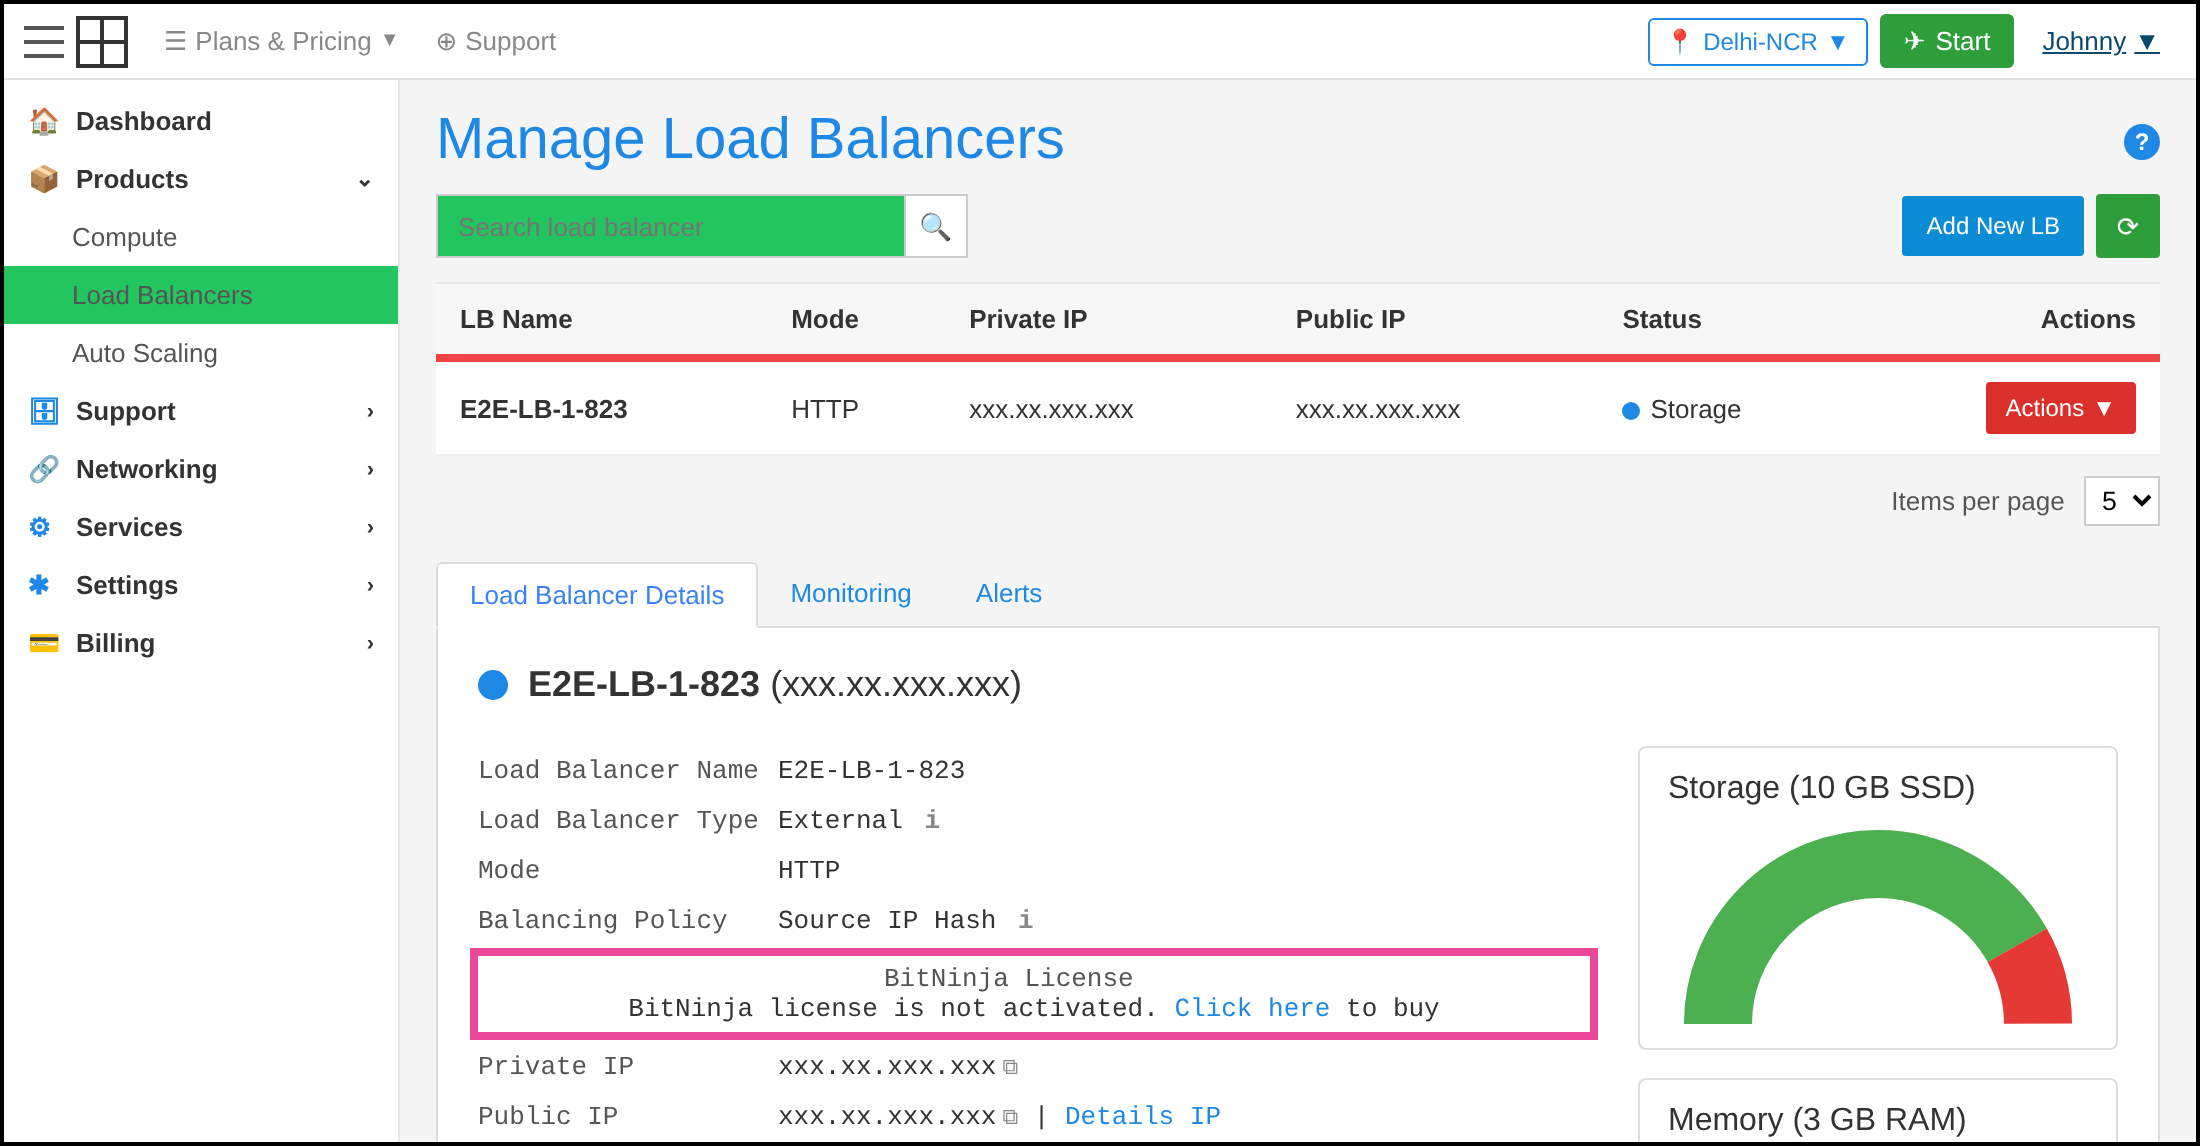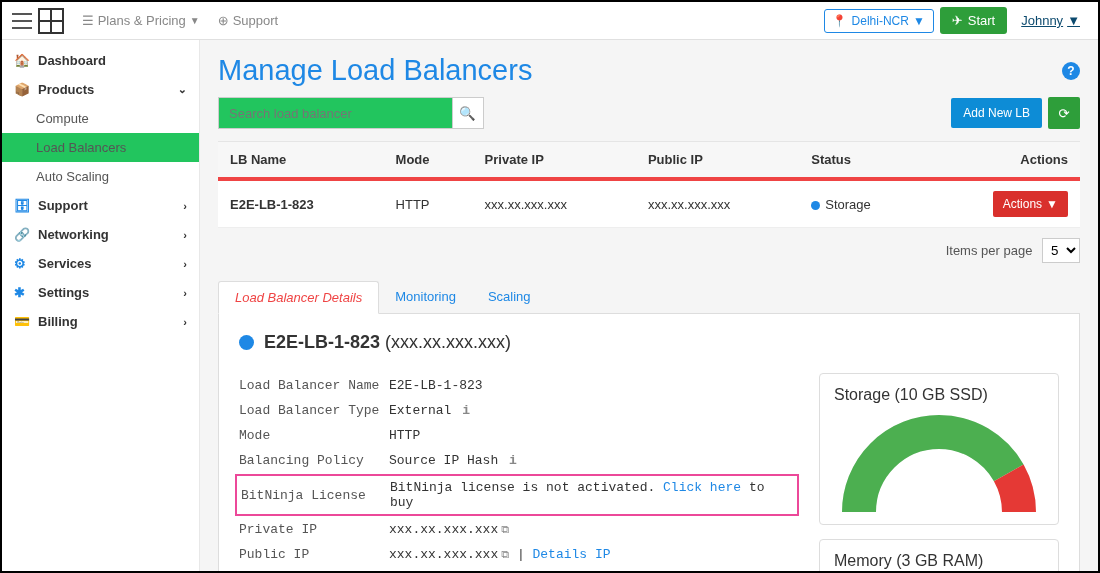--- a/index.html
+++ b/index.html
@@ -46,30 +46,30 @@
   table.lb th.actions, table.lb td.actions { text-align: right; }
   table.lb td { padding: 10px 12px; border-bottom: 1px solid #eee; font-size: 13px; }
   .status-dot { width: 9px; height: 9px; border-radius: 50%; background: #1e88e5; display: inline-block; margin-right: 5px; vertical-align: middle;}
   .actions-btn { background: #d9302c; color: #fff; border: none; padding: 6px 10px; border-radius: 2px; cursor: pointer; font-size: 12px; display:inline-flex; align-items:center; gap:4px;}
   
   .pager { text-align: right; margin-top: 10px; font-size: 13px; color: #555; }
   .pager select { border: 1px solid #ccc; padding: 3px 4px; margin-left: 6px; background:#fff;}
   
   .tabs { display: flex; border-bottom: 1px solid #ddd; margin-top: 18px; background:transparent;}
   .tab { padding: 8px 16px; color: #1e88e5; cursor: pointer; font-size: 13px; }
-  .tab.active { background: #fff; border: 1px solid #ddd; border-bottom: 1px solid #fff; border-radius: 3px 3px 0 0; color: #ef4444; margin-bottom: -1px; font-style: italic; }
+  .tab.active { background: #fff; border: 1px solid #ddd; border-bottom: 1px solid #fff; border-radius: 3px 3px 0 0; color: #3b82f6; margin-bottom: -1px; }
 
   .panel { background: #fff; border: 1px solid #ddd; border-top: none; padding: 18px 20px; }
   .lb-title-row { display: flex; align-items: center; font-size: 18px; margin-bottom: 20px; }
   .lb-title-dot { width: 15px; height: 15px; border-radius: 50%; background: #1e88e5; margin-right: 10px; }
   
   .detail-row-wrap { display: flex; gap: 24px; }
   .detail-table { flex: 1; }
   .drow { display: flex; padding: 5px 0; font-size: 13px; align-items:center;font-family:Liberation Mono, monospace;}
-  .drow.highlight { border: 2px solid #ec4899; padding: 4px 4px; margin: 1px -4px; }
+  .drow.highlight { border: 4px solid #ec4899; padding: 4px 4px; margin: 1px -4px; flex-direction: column; }
   .dlabel { width: 150px; color: #555; }
   .dvalue { color: #333; }
   .dvalue .info { color: #888; font-weight: bold; margin-left: 3px; cursor:pointer;}
   .dvalue .copy { color: #888; margin-left: 3px; cursor:pointer; font-size:11px;}
   .link-blue { color: #1e88e5; cursor: pointer; }
 
   .widgets { width: 240px; }
   .widget { border: 1px solid #ddd; border-radius: 4px; padding: 12px 14px; margin-bottom: 14px; }
   .widget-title { font-size: 16px; margin-bottom: 8px; color:#333;}
   .gauge { width: 200px; height: 100px; position: relative; overflow: hidden; margin:0 auto;}
@@ -204,21 +204,21 @@
       </table>
 
       <div class="pager">
         <span>Items per page</span>
         <select><option>5</option></select>
       </div>
 
       <div class="tabs">
         <div class="tab active">Load Balancer Details</div>
         <div class="tab">Monitoring</div>
-        <div class="tab">Scaling</div>
+        <div class="tab">Alerts</div>
       </div>
 
       <div class="panel">
         <div class="lb-title-row">
           <span class="lb-title-dot"></span>
           <b>E2E-LB-1-823</b>&nbsp;
           <span>(xxx.xx.xxx.xxx)</span>
         </div>
 
         <div class="detail-row-wrap">

